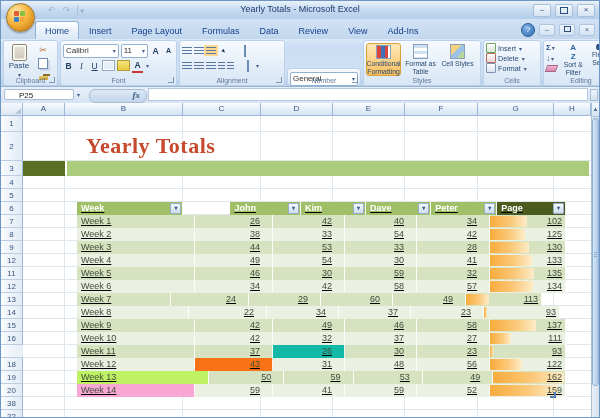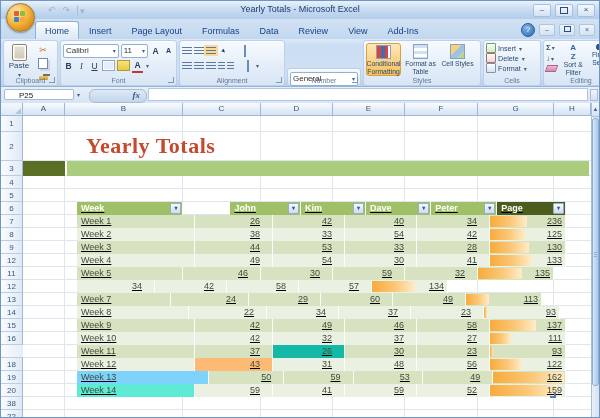--- a/index.html
+++ b/index.html
@@ -421,21 +421,21 @@
             <div class="td th" style="width: 72px; background: rgb(160, 192, 104);"><span>Dave</span><span class="filter">▾</span></div>
             <div class="td th" style="width: 73px; background: rgb(160, 192, 104);"><span>Peter</span><span class="filter">▾</span></div>
             <div class="td th" style="width: 76px; background: rgb(76, 92, 31);"><span>Page</span><span class="filter">▾</span></div>
           </div>
           <div class="tr" style="top: 13px;">
             <div class="td week" style="width: 118px; background: rgb(215, 227, 192);">Week 1</div>
             <div class="td num" style="width: 78px; background: rgb(215, 227, 192);">26</div>
             <div class="td num" style="width: 72px; background: rgb(215, 227, 192);">42</div>
             <div class="td num" style="width: 72px; background: rgb(215, 227, 192);">40</div>
             <div class="td num" style="width: 73px; background: rgb(215, 227, 192);">34</div>
-            <div class="td total" style="width: 76px; background: rgb(215, 227, 192);"><span class="bar" style="width: 37px;"></span><span class="v">236</span></div>
+            <div class="td total" style="width: 76px; background: rgb(215, 227, 192);"><span class="bar" style="width: 37px;"></span><span class="v">102</span></div>
           </div>
           <div class="tr" style="top: 26px;">
             <div class="td week" style="width: 118px; background: rgb(235, 241, 226);">Week 2</div>
             <div class="td num" style="width: 78px; background: rgb(235, 241, 226);">38</div>
             <div class="td num" style="width: 72px; background: rgb(235, 241, 226);">33</div>
             <div class="td num" style="width: 72px; background: rgb(235, 241, 226);">54</div>
             <div class="td num" style="width: 73px; background: rgb(235, 241, 226);">42</div>
             <div class="td total" style="width: 76px; background: rgb(235, 241, 226);"><span class="bar" style="width: 35px;"></span><span class="v">125</span></div>
           </div>
           <div class="tr" style="top: 39px;">
@@ -448,28 +448,29 @@
           </div>
           <div class="tr" style="top: 52px;">
             <div class="td week" style="width: 118px; background: rgb(235, 241, 226);">Week 4</div>
             <div class="td num" style="width: 78px; background: rgb(235, 241, 226);">49</div>
             <div class="td num" style="width: 72px; background: rgb(235, 241, 226);">54</div>
             <div class="td num" style="width: 72px; background: rgb(235, 241, 226);">30</div>
             <div class="td num" style="width: 73px; background: rgb(235, 241, 226);">41</div>
             <div class="td total" style="width: 76px; background: rgb(235, 241, 226);"><span class="bar" style="width: 42px;"></span><span class="v">133</span></div>
           </div>
           <div class="tr" style="top: 65px;">
-            <div class="td week" style="width: 106px; background: rgb(215, 227, 192);">Week 5</div>
+            <div class="td week" style="width: 118px; background: rgb(215, 227, 192);">Week 5</div>
             <div class="td num" style="width: 78px; background: rgb(215, 227, 192);">46</div>
             <div class="td num" style="width: 72px; background: rgb(215, 227, 192);">30</div>
             <div class="td num" style="width: 72px; background: rgb(215, 227, 192);">59</div>
             <div class="td num" style="width: 73px; background: rgb(215, 227, 192);">32</div>
             <div class="td total" style="width: 76px; background: rgb(215, 227, 192);"><span class="bar" style="width: 44px;"></span><span class="v">135</span></div>
           </div>
           <div class="tr" style="top: 78px;">
+            <div class="td week" style="width: 118px; background: rgb(235, 241, 226);">Week 6</div>
             <div class="td num" style="width: 78px; background: rgb(235, 241, 226);">34</div>
             <div class="td num" style="width: 72px; background: rgb(235, 241, 226);">42</div>
             <div class="td num" style="width: 72px; background: rgb(235, 241, 226);">58</div>
             <div class="td num" style="width: 73px; background: rgb(235, 241, 226);">57</div>
             <div class="td total" style="width: 76px; background: rgb(235, 241, 226);"><span class="bar" style="width: 43px;"></span><span class="v">134</span></div>
           </div>
           <div class="tr" style="top: 91px;">
             <div class="td week" style="width: 94px; background: rgb(215, 227, 192);">Week 7</div>
             <div class="td num" style="width: 78px; background: rgb(215, 227, 192);">24</div>
             <div class="td num" style="width: 72px; background: rgb(215, 227, 192);">29</div>
@@ -504,36 +505,36 @@
           <div class="tr" style="top: 143px;">
             <div class="td week" style="width: 118px; background: rgb(215, 227, 192);">Week 11</div>
             <div class="td num" style="width: 78px; background: rgb(215, 227, 192);">37</div>
             <div class="td num" style="width: 72px; background: #14b8a6;">26</div>
             <div class="td num" style="width: 72px; background: rgb(215, 227, 192);">30</div>
             <div class="td num" style="width: 73px; background: rgb(215, 227, 192);">23</div>
             <div class="td total" style="width: 76px; background: rgb(215, 227, 192);"><span class="bar" style="width: 3px;"></span><span class="v">93</span></div>
           </div>
           <div class="tr" style="top: 156px;">
             <div class="td week" style="width: 118px; background: rgb(235, 241, 226);">Week 12</div>
-            <div class="td num" style="width: 78px; background: #fdba74;">43</div>
+            <div class="td num" style="width: 78px; background: #f97316;">43</div>
             <div class="td num" style="width: 72px; background: rgb(235, 241, 226);">31</div>
             <div class="td num" style="width: 72px; background: rgb(235, 241, 226);">48</div>
             <div class="td num" style="width: 73px; background: rgb(235, 241, 226);">56</div>
             <div class="td total" style="width: 76px; background: rgb(235, 241, 226);"><span class="bar" style="width: 32px;"></span><span class="v">122</span></div>
           </div>
           <div class="tr" style="top: 169px;">
-            <div class="td week" style="width: 138px; background: #7dd3fc;">Week 13</div>
+            <div class="td week" style="width: 138px; background: #bef264;">Week 13</div>
             <div class="td num" style="width: 78px; background: rgb(215, 227, 192);">50</div>
             <div class="td num" style="width: 72px; background: rgb(215, 227, 192);">59</div>
             <div class="td num" style="width: 72px; background: rgb(215, 227, 192);">53</div>
             <div class="td num" style="width: 73px; background: rgb(215, 227, 192);">49</div>
             <div class="td total" style="width: 76px; background: rgb(215, 227, 192);"><span class="bar" style="width: 71px;"></span><span class="v">162</span></div>
           </div>
           <div class="tr" style="top: 182px;">
-            <div class="td week" style="width: 118px; background: #5eead4;">Week 14</div>
+            <div class="td week" style="width: 118px; background: #f9a8d4;">Week 14</div>
             <div class="td num" style="width: 78px; background: rgb(235, 241, 226);">59</div>
             <div class="td num" style="width: 72px; background: rgb(235, 241, 226);">41</div>
             <div class="td num" style="width: 72px; background: rgb(235, 241, 226);">59</div>
             <div class="td num" style="width: 73px; background: rgb(235, 241, 226);">52</div>
             <div class="td total" style="width: 76px; background: rgb(235, 241, 226);"><span class="bar" style="width: 68px;"></span><span class="v">159</span></div>
           </div>
         </div>
       <div class="tbl-handle"></div>
 
     </div>

